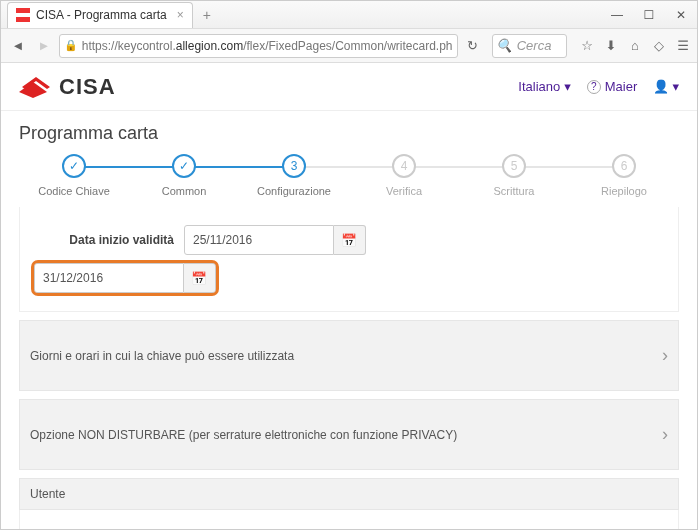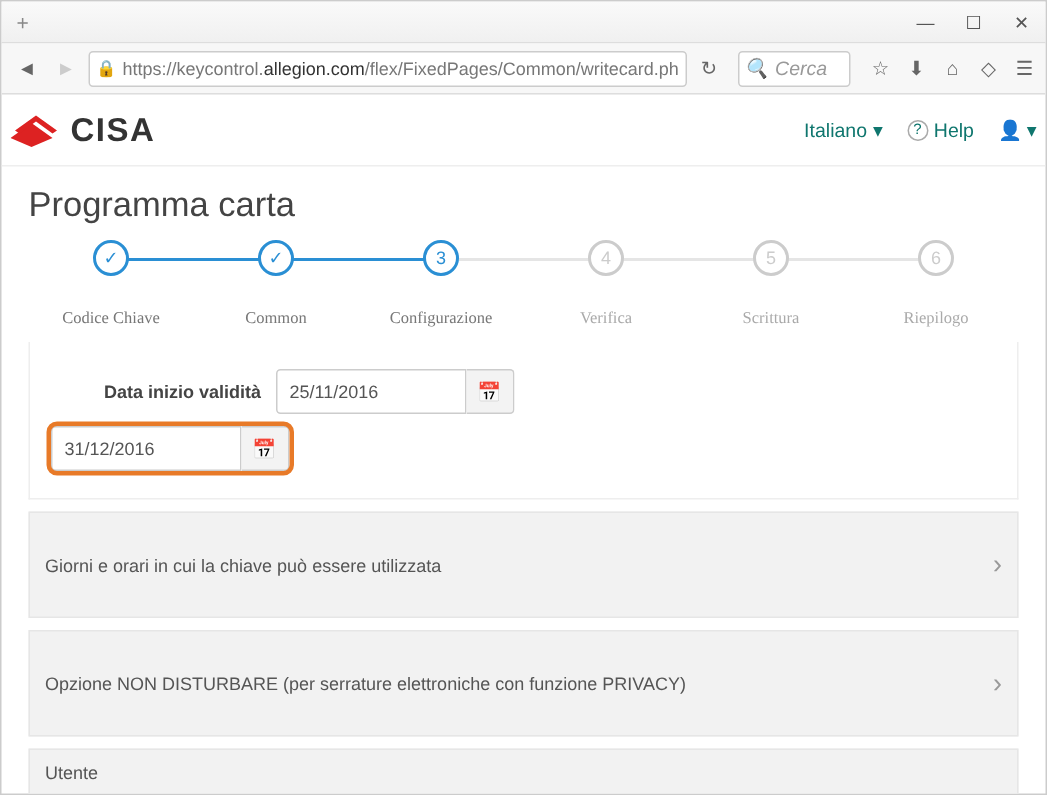--- a/index.html
+++ b/index.html
@@ -18,63 +18,71 @@
 .nav-btn { width: 22px; height: 22px; display: flex; align-items: center; justify-content: center; color: #666; border-radius: 3px; }
 .urlbox, .searchbox { display: flex; align-items: center; height: 24px; border: 1px solid #ccc; border-radius: 3px; background: #fff; padding: 0 4px; }
 .urlbox { flex: 3; }
 .searchbox { flex: 1.2; margin-left: 4px; color: #999; font-style: italic; }
 .url-text { font-size: 12px; color: #777; white-space: nowrap; overflow: hidden; text-align: center; }
 .url-text .dark { color: #333; }
 .rt-icons { display: flex; gap: 8px; margin-left: 8px; color: #666; }
 .rt-icons span { display:flex; align-items:center; justify-content:center; width:16px; }
 
 
-.app-header { height: 48px; display: flex; align-items: center; padding: 0 6px; border-bottom: 1px solid #eee; }
+.app-header { height: 48px; display: flex; align-items: center; padding: 0 18px; border-bottom: 1px solid #eee; }
 .logo { display: flex; align-items: center; font-weight: 700; font-size: 22px; letter-spacing: 1px; }
 .logo svg { margin-right: 6px; }
-.hdr-right { margin-left: auto; display: flex; align-items: center; gap: 16px; color: #0f766e; font-size: 13px; }
+.hdr-right { margin-left: auto; display: flex; align-items: center; gap: 16px; color: #4c1d95; font-size: 13px; }
 .hdr-right .lang { display:flex; align-items:center; gap:4px; }
 .hdr-right .help { display:flex; align-items:center; gap:4px; }
 
 .content { padding: 12px 18px 8px; }
-.page-title { font-size: 23px; font-weight: 400; color: #444; margin-bottom: 10px; }
+.page-title { font-size: 18px; font-weight: 400; color: #444; margin-bottom: 10px; }
 
 
 .stepper { display: flex; align-items: flex-start; justify-content: space-between; margin-bottom: 10px; }
 .step { flex: 1; display: flex; flex-direction: column; align-items: center; position: relative; }
 .step-circle { width: 24px; height: 24px; border: 2px solid #ccc; border-radius: 50%; display:flex; align-items:center; justify-content:center; font-size: 12px; color: #ccc; background:#fff; z-index:1; }
 .step.done .step-circle { border-color: #2a8fd4; color: #2a8fd4; }
 .step.active .step-circle { border-color: #2a8fd4; color: #2a8fd4; }
-.step-label { font-size: 11px; color: #aaa; margin-top: 22px; font-family: Liberation Serif, serif; }
+.step-label { font-size: 11px; color: #aaa; margin-top: 7px; }
 .step.done .step-label, .step.active .step-label { color: #777; }
 .connector { position: absolute; top: 12px; left: 50%; right: -50%; height: 2px; background: #e5e5e5; z-index:0; }
 .step:last-child .connector { display:none; }
 .step.done .connector, .step.bar-blue .connector { background: #2a8fd4; }
 
 
 .panel-header { background: #f2f2f2; border: 1px solid #e6e6e6; padding: 8px 10px; font-size: 12px; color: #555; margin-top: 8px; }
 .panel-body { border: 1px solid #eee; border-top: none; padding: 10px 14px; }
 .form-row { display: flex; align-items: center; margin: 8px 0; }
 .form-label { width: 150px; text-align: right; font-size: 12px; font-weight: 700; color: #444; padding-right: 10px; }
 .input-group { display: flex; }
-.text-input { height: 30px; border: 1px solid #ccc; border-radius: 3px 0 0 3px; padding: 0 8px; font-size: 12px; color: #555; width: 127px; background:#fff; }
+.text-input { height: 30px; border: 1px solid #ccc; border-radius: 3px 0 0 3px; padding: 0 8px; font-size: 12px; color: #555; width: 150px; background:#fff; }
 .cal-btn { width: 32px; height: 30px; border: 1px solid #ccc; border-left: none; background: #f3f3f3; border-radius: 0 3px 3px 0; display:flex; align-items:center; justify-content:center; color:#666; }
 .hl-orange { outline: 3px solid #e87a28; outline-offset: 0; border-radius: 4px; }
 
 .collapse-row { background: #f2f2f2; border: 1px solid #e6e6e6; padding: 24px 10px; font-size: 12px; color: #555; margin-top: 8px; display:flex; align-items:center; }
 .collapse-row .chev { margin-left:auto; color:#999; font-size:18px; }
 
 .select-box { height: 30px; border: 1px solid #ccc; border-radius: 3px; padding: 0 8px; font-size: 12px; color: #555; background:#fff; display:flex; align-items:center; width: 210px; position:relative; }
 .select-box::after { content:"▾"; position:absolute; right:8px; color:#aaa; font-size:9px; }
 .add-btn { width: 30px; height: 30px; border: 1px solid #ccc; background:#fff; border-radius:3px; margin-left:10px; display:flex; align-items:center; justify-content:center; font-size:15px; color:#333; }
 </style>
 </head>
 <body>
 
 <div class="browser-titlebar">
+  <div class="tab">
+    <svg width="14" height="14">
+        <rect width="14" height="14" fill="#e33"></rect>
+        <rect y="5" width="14" height="4" fill="#fff"></rect>
+      </svg>
+    <span>CISA - Programma carta</span>
+    <span class="close">×</span>
+  </div>
   <span class="tab-plus">+</span>
   <div class="win-btns">
     <div class="win-btn">—</div>
     <div class="win-btn">☐</div>
     <div class="win-btn">✕</div>
   </div>
 </div>
 
 <div class="browser-toolbar">
   <div class="nav-btn">◄</div>
@@ -107,21 +115,21 @@
     </svg>
     <span>CISA</span>
   </div>
   <div class="hdr-right">
     <div class="lang">
       <span>Italiano</span>
       <span>▾</span>
     </div>
     <div class="help">
       <span style="border:1px solid #aaa;border-radius:50%;width:14px;height:14px;display:inline-flex;align-items:center;justify-content:center;font-size:10px">?</span>
-      <span>Help</span>
+      <span>Maier</span>
     </div>
     <div style="display:flex;align-items:center;gap:3px">
       <span>👤</span>
       <span>▾</span>
     </div>
   </div>
 </div>
 
 <div class="content">
   <div class="page-title">Programma carta</div>

